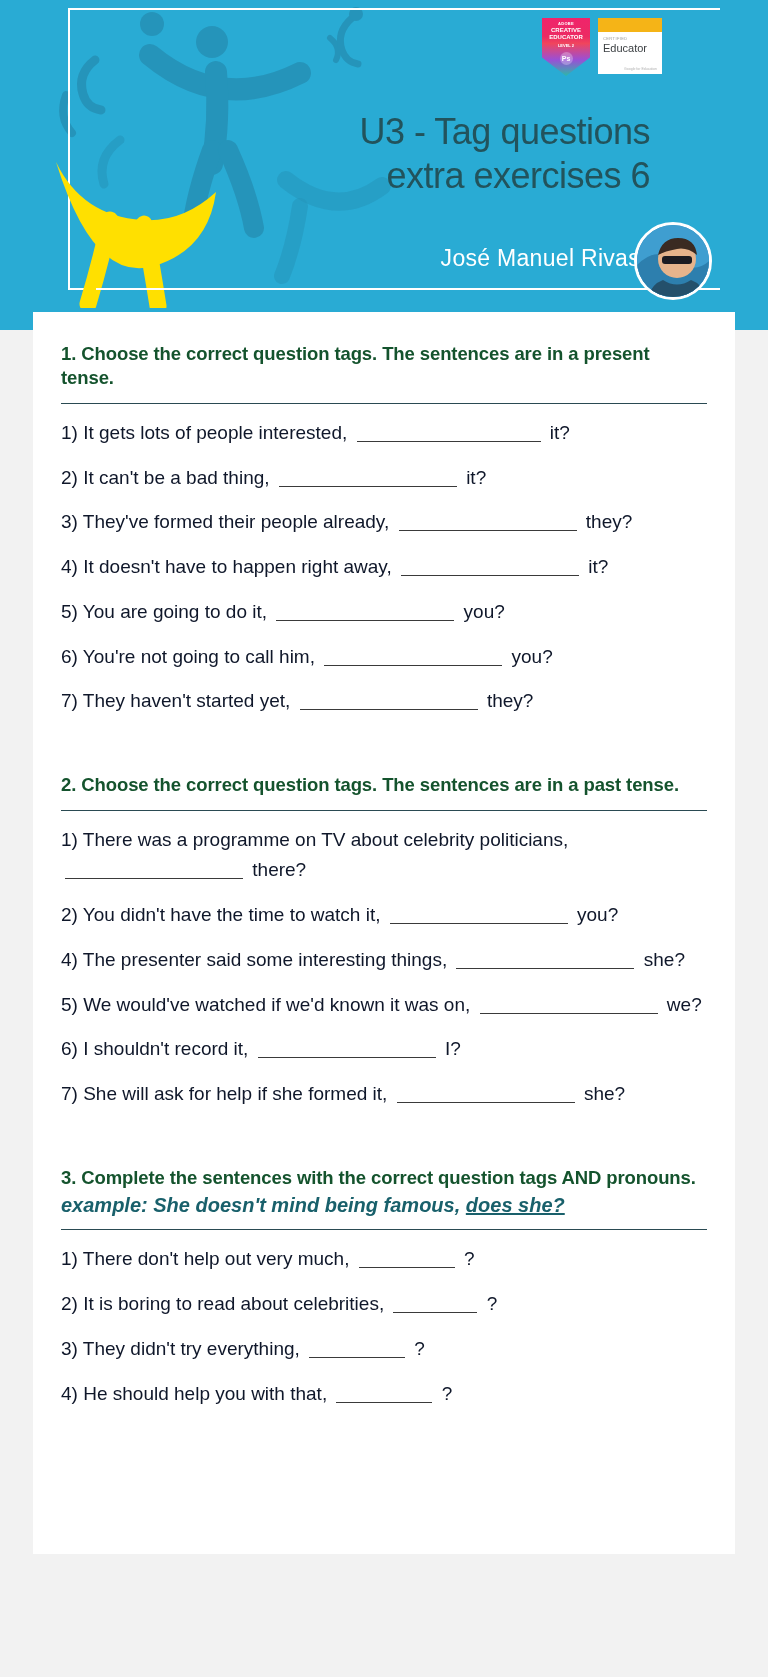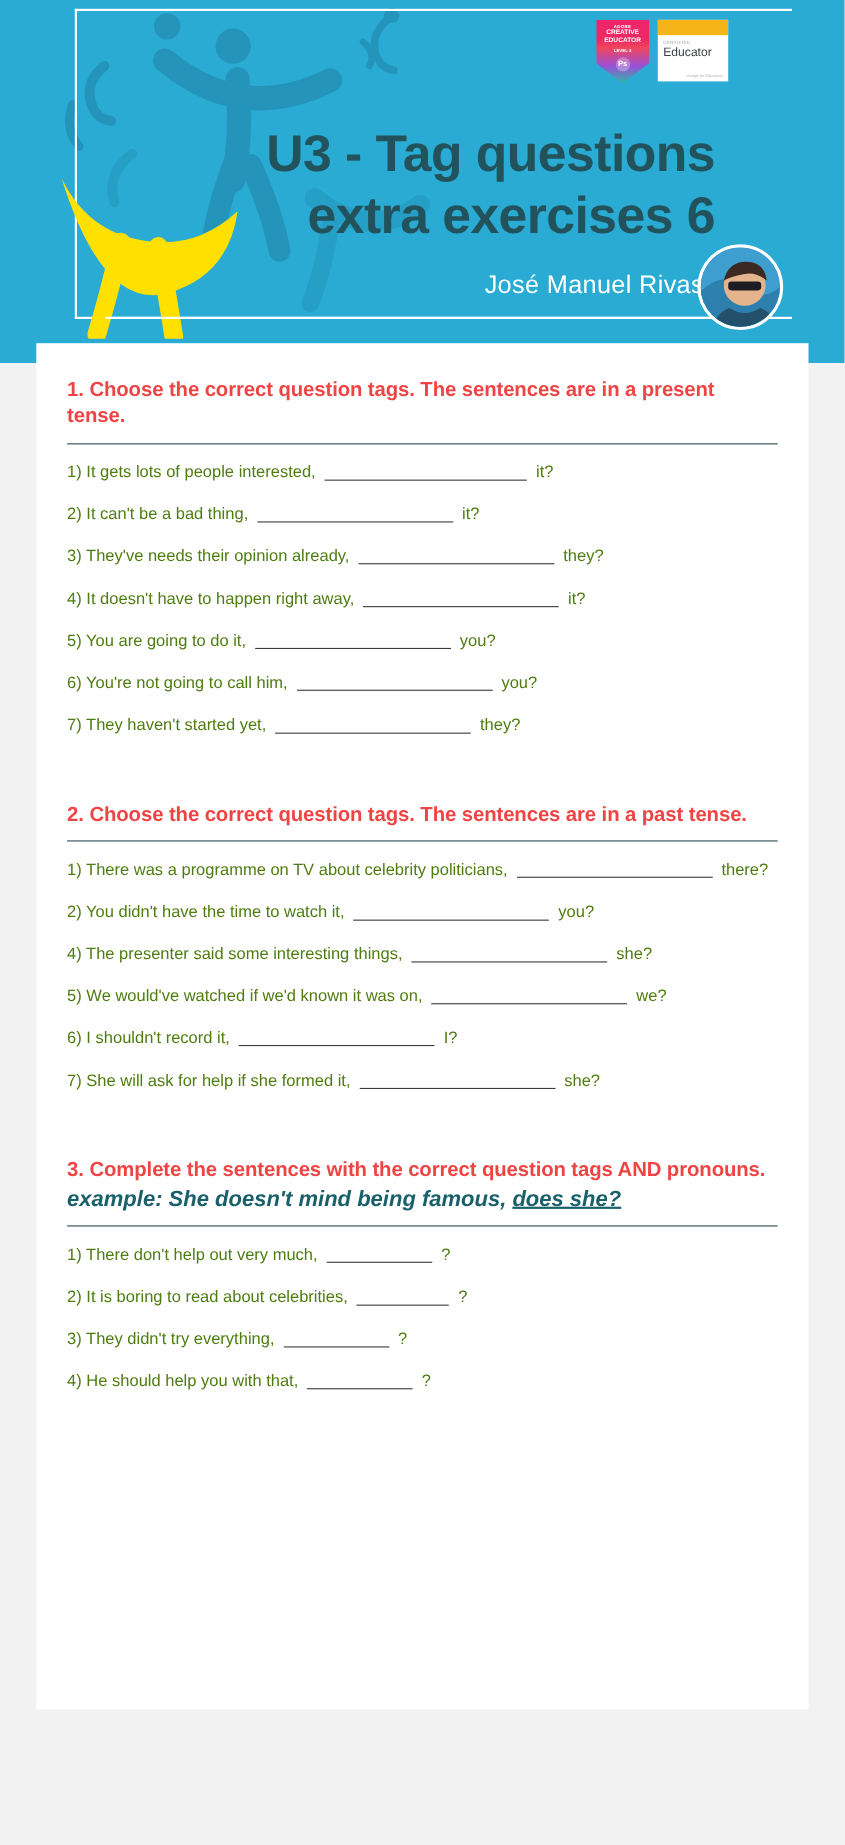--- a/index.html
+++ b/index.html
@@ -20,21 +20,21 @@
     border: 2px solid #ffffff; border-right: none;
   }
   .deco { position: absolute; fill: #2591b6; opacity: .85; pointer-events:none; }
 
   .banana { position: absolute; left: 48px; top: 128px; width: 180px; height: 180px; }
 
   .title-wrap {
     position: absolute; left: 90px; top: 110px; width: 560px;
   }
   .title-line {
-    font-size: 47px; font-weight: bold; color: #22535c;
+    font-size: 36px; font-weight: normal; color: #22535c;
     line-height: 1.22; letter-spacing: -.5px;
     text-align: right; white-space: nowrap;
   }
   .author {
     position: absolute; right: 128px; top: 245px;
     font-size: 23px; color: #ffffff; letter-spacing: .3px;
   }
   .author-rule {
     position: absolute; left: 96px; right: 68px; top: 288px;
     border-bottom: 2px solid #ffffff;
@@ -74,32 +74,32 @@
   }
 
   
   .sheet {
     position: absolute; left: 33px; top: 312px; width: 702px; height: 1242px;
     background: #ffffff;
     padding: 30px 28px 20px 28px;
   }
   .section { margin-bottom: 6px; }
   .sec-title {
-    color: #ef4444; font-weight: bold; font-size: 18.5px;
+    color: #14532d; font-weight: bold; font-size: 18.5px;
     line-height: 1.32; letter-spacing: -.1px;
   }
   .sec-example {
     color: #19606b; font-weight: bold; font-style: italic;
     font-size: 20px; margin-top: 4px;
   }
   .sec-example u { text-decoration: underline; }
   .divider { border-bottom: 1.5px solid #2a4a52; margin: 12px 0 14px 0; }
 
   .qline {
-    font-size: 15px; color: #4d7c0f; line-height: 1.62;
+    font-size: 19px; color: #0f172a; line-height: 1.62;
     margin-bottom: 14px;
   }
   .blank {
     display: inline-block; border-bottom: 1.2px solid #3a3a3a;
     height: 1.05em; vertical-align: -3px; margin: 0 4px;
   }
   .w-lg { width: 184px; }
   .w-md { width: 178px; }
   .w-sm { width: 96px; }
   .w-xs { width: 84px; }
@@ -190,21 +190,21 @@
         <span>it?</span>
       </div>
       <div class="qline">
         <span>2)</span>
         <span>It can't be a bad thing,</span>
         <span class="blank w-md"></span>
         <span>it?</span>
       </div>
       <div class="qline">
         <span>3)</span>
-        <span>They've needs their opinion already,</span>
+        <span>They've formed their people already,</span>
         <span class="blank w-md"></span>
         <span>they?</span>
       </div>
       <div class="qline">
         <span>4)</span>
         <span>It doesn't have to happen right away,</span>
         <span class="blank w-md"></span>
         <span>it?</span>
       </div>
       <div class="qline">

